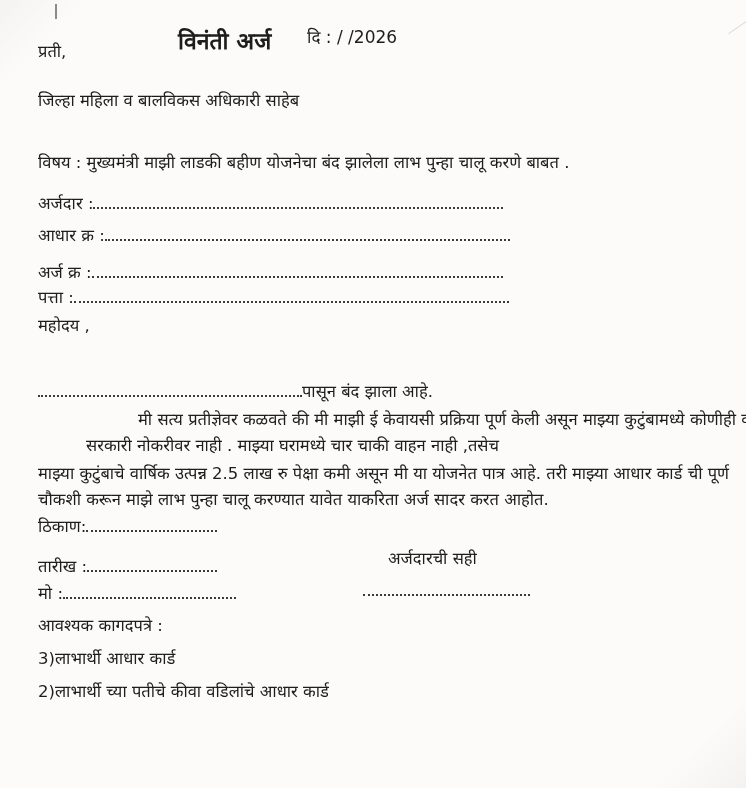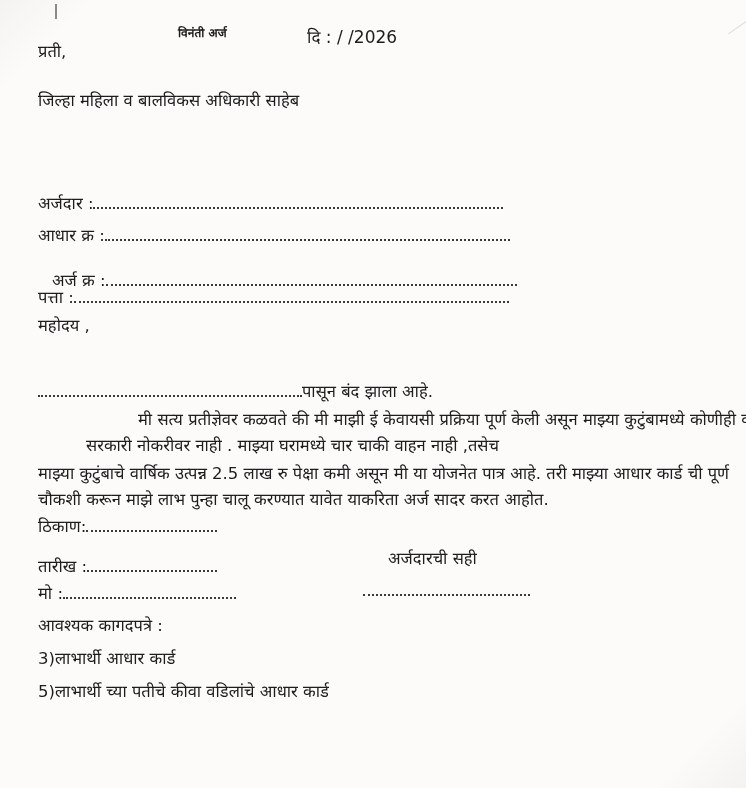--- a/index.html
+++ b/index.html
@@ -23,21 +23,21 @@
     color: #1d1d1d;
     font-size: 16.5px;
   }
   .row {
     position: absolute;
     left: 38px;
     white-space: nowrap;
   }
   .title {
     font-weight: bold;
-    font-size: 12px;
+    font-size: 23px;
   }
   .date-line {
     white-space: pre;
     font-size: 17px;
   }
   .dots {
     display: inline-block;
     height: 4px;
     border-bottom: 2px dotted #3a3a3a;
     vertical-align: baseline;
@@ -81,28 +81,29 @@
   <div class="scan-artifact"></div>
 
   <div class="row" style="top:24px; left:0; width:746px;">
     <span class="abs title" style="left:178px; top:0;">विनंती अर्ज</span>
     <span class="abs date-line" style="left:307px; top:1px;">दि :   /    /2026</span>
   </div>
 
   <div class="row" style="top:39px;">प्रती,</div>
   <div class="row" style="top:88px;">जिल्हा महिला व बालविकस अधिकारी साहेब</div>
 
+  <div class="row" style="top:150px;">विषय : मुख्यमंत्री माझी लाडकी बहीण योजनेचा बंद झालेला लाभ पुन्हा चालू करणे बाबत .</div>
 
   <div class="row" style="top:191px;">
     <span>अर्जदार :</span><span class="dots" style="width:410px;"></span>
   </div>
   <div class="row" style="top:223px;">
     <span>आधार क्र :</span><span class="dots" style="width:405px;"></span>
   </div>
-  <div class="row" style="top:268px;margin-left:14px;">
+  <div class="row" style="top:260px;">
     <span>अर्ज क्र :</span><span class="dots" style="width:411px;"></span>
   </div>
   <div class="row" style="top:285px;">
     <span>पत्ता :</span><span class="dots" style="width:435px;"></span>
   </div>
 
   <div class="row" style="top:313px;">महोदय ,</div>
 
 
   <div class="row" style="top:379px;">
@@ -122,15 +123,15 @@
     <span class="abs" style="left:388px; top:0;">अर्जदारची सही</span>
   </div>
 
   <div class="row" style="top:581px; left:0; width:746px;">
     <span class="abs" style="left:38px; top:0;"><span>मो :</span><span class="dots" style="width:173px;"></span></span>
     <span class="abs" style="left:363px; top:0;"><span class="dots" style="width:167px;"></span></span>
   </div>
 
   <div class="row" style="top:613px;">आवश्यक कागदपत्रे :</div>
   <div class="row" style="top:646px;">3)लाभार्थी आधार कार्ड</div>
-  <div class="row" style="top:679px;">5)लाभार्थी च्या पतीचे कीवा वडिलांचे आधार कार्ड</div>
+  <div class="row" style="top:679px;">2)लाभार्थी च्या पतीचे कीवा वडिलांचे आधार कार्ड</div>
 
 </div>
 
 </body></html>

